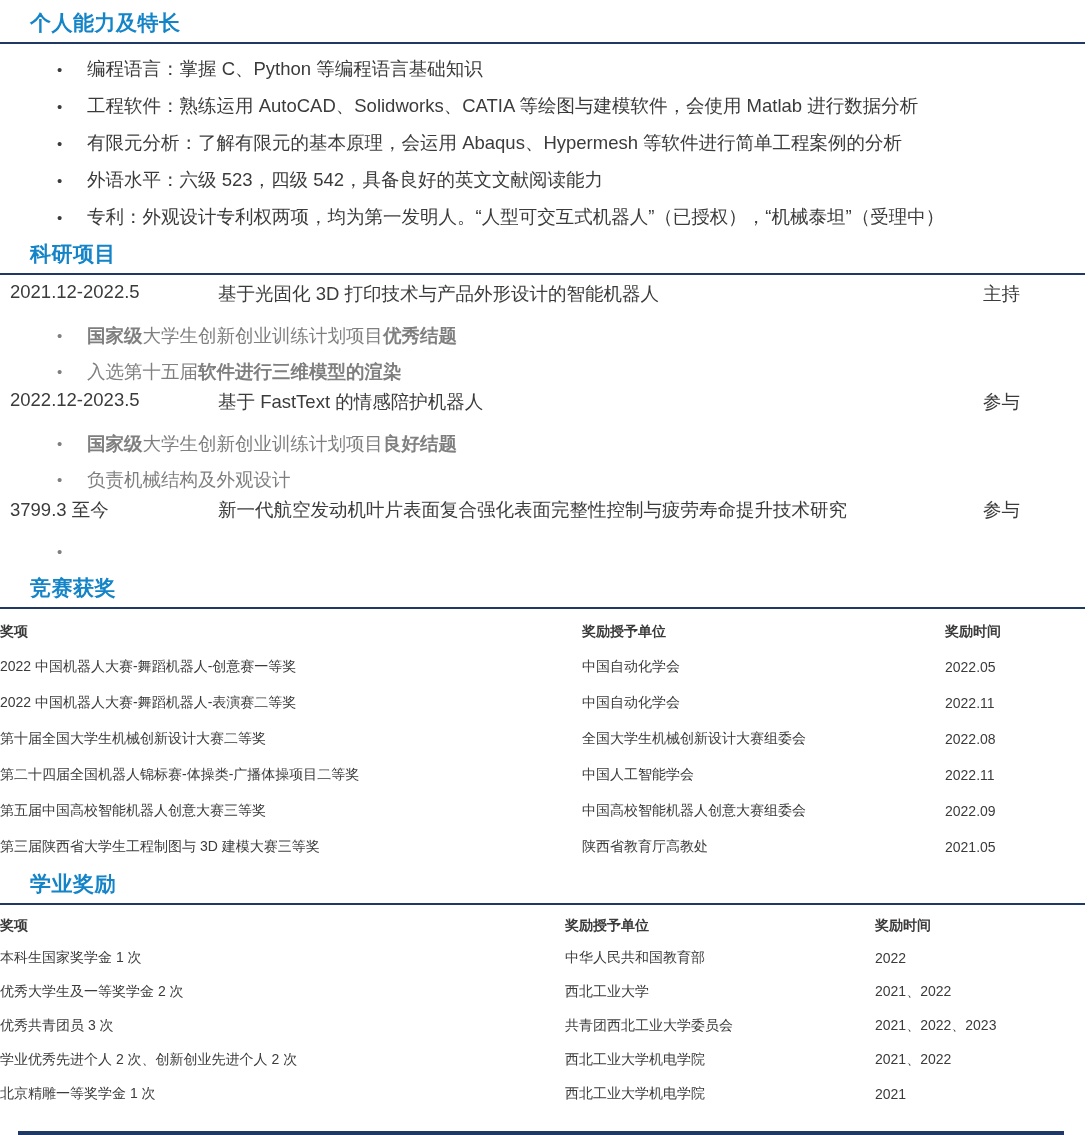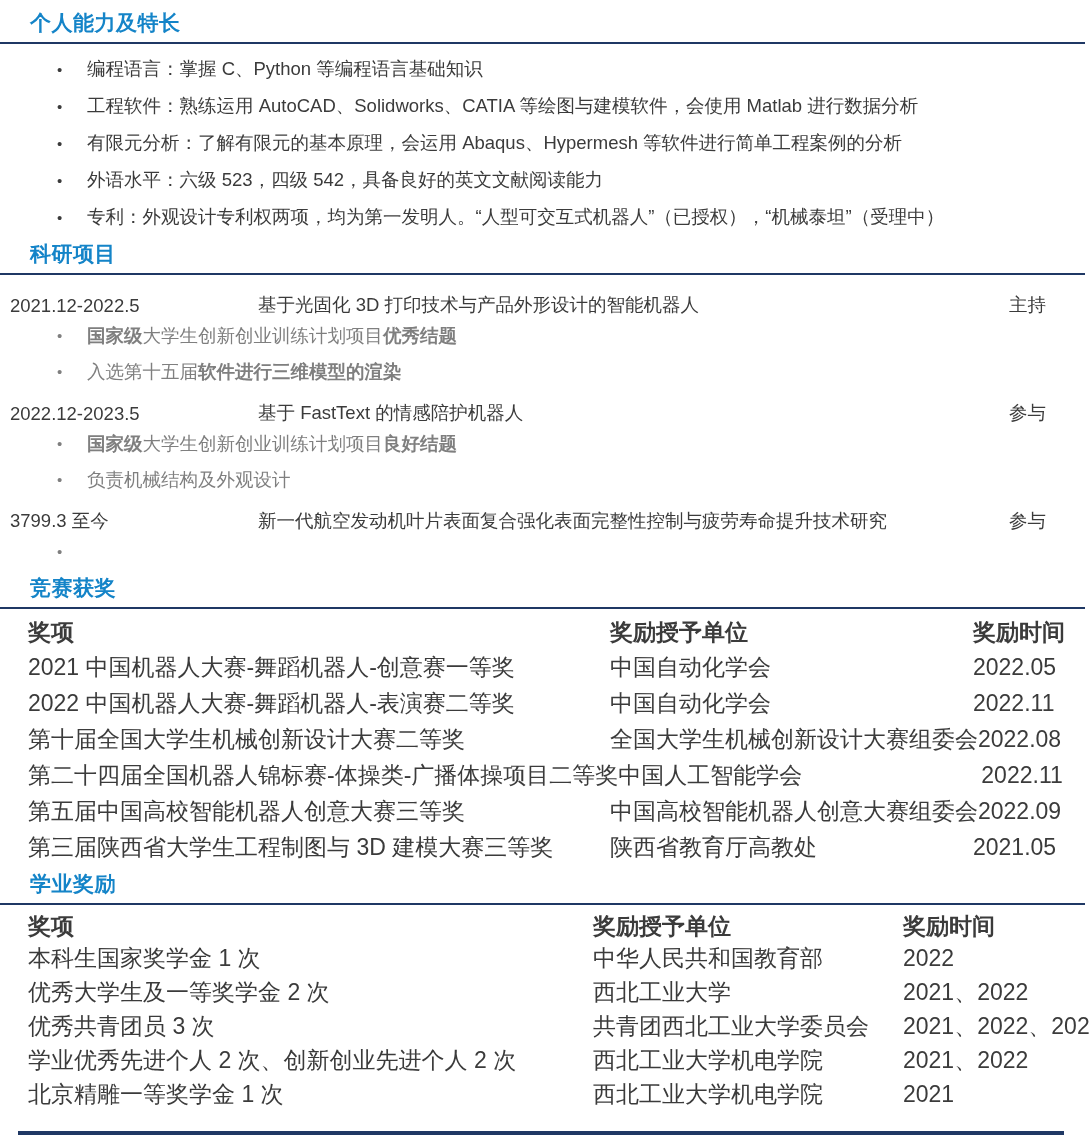--- a/index.html
+++ b/index.html
@@ -17,31 +17,31 @@
   }
   .rule { height:2px; background:#1f3864; width:1085px; margin:4px 0 6px 0; }
 
   
   .li { height:37px; display:flex; align-items:center; font-size:18.5px; }
   .li .dot { width:30px; text-align:left; padding-left:57px; flex:0 0 auto; color:#3b3b3b; }
   .li .dot::before { content:"•"; font-size:15px; }
   .li .txt { white-space:nowrap; }
 
   
-  .proj-row { height:36px; display:flex; align-items:flex-end; font-size:18.5px; padding-left:10px; padding-right:44px;gap:40px; }
+  .proj-row { height:36px; display:flex; align-items:flex-start; font-size:18.5px; padding-left:10px; padding-right:70px; }
   .proj-date { flex:0 0 208px; }
   .proj-name { flex:1 1 auto; white-space:nowrap; }
   .proj-role { flex:0 0 auto; text-align:right; padding-left:12px; }
 
   .li.sub { height:36px; color:#7f7f7f; }
   .li.sub .dot { color:#7f7f7f; }
   .li.sub b { font-weight:bold; color:#7f7f7f; }
 
   
-  .tbl { font-size:23px;margin-left:28px; }
+  .tbl { font-size:14px; }
   .tbl .trow { display:flex; align-items:center; height:36px; }
   .tbl .th { font-weight:bold; height:34px; }
   .tblA .c1 { flex:0 0 582px; white-space:nowrap; }
   .tblA .c2 { flex:0 0 363px; white-space:nowrap; }
   .tblA .c3 { flex:1 1 auto; white-space:nowrap; }
   .tblB .trow { height:34px; }
   .tblB .th { height:30px; }
   .tblB .c1 { flex:0 0 565px; white-space:nowrap; }
   .tblB .c2 { flex:0 0 310px; white-space:nowrap; }
   .tblB .c3 { flex:1 1 auto; white-space:nowrap; }
@@ -123,21 +123,21 @@
   <div>
     <div class="section-title">竞赛获奖</div>
     <div class="rule"></div>
     <div class="tbl tblA">
       <div class="trow th">
         <span class="c1">奖项</span>
         <span class="c2">奖励授予单位</span>
         <span class="c3">奖励时间</span>
       </div>
       <div class="trow">
-          <span class="c1">2021 中国机器人大赛-舞蹈机器人-创意赛一等奖</span>
+          <span class="c1">2022 中国机器人大赛-舞蹈机器人-创意赛一等奖</span>
           <span class="c2">中国自动化学会</span>
           <span class="c3">2022.05</span>
         </div>
       <div class="trow">
           <span class="c1">2022 中国机器人大赛-舞蹈机器人-表演赛二等奖</span>
           <span class="c2">中国自动化学会</span>
           <span class="c3">2022.11</span>
         </div>
       <div class="trow">
           <span class="c1">第十届全国大学生机械创新设计大赛二等奖</span>

